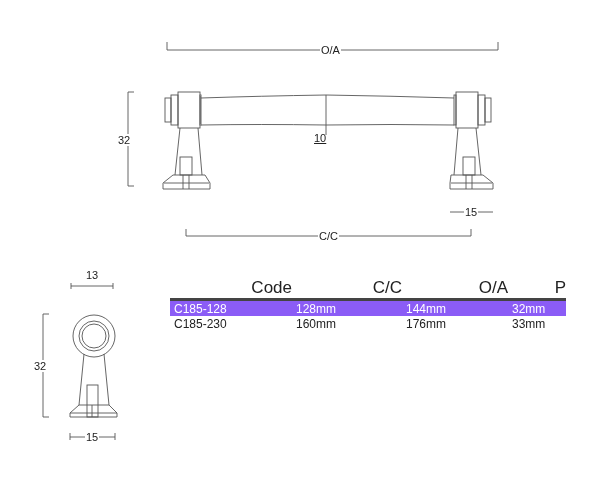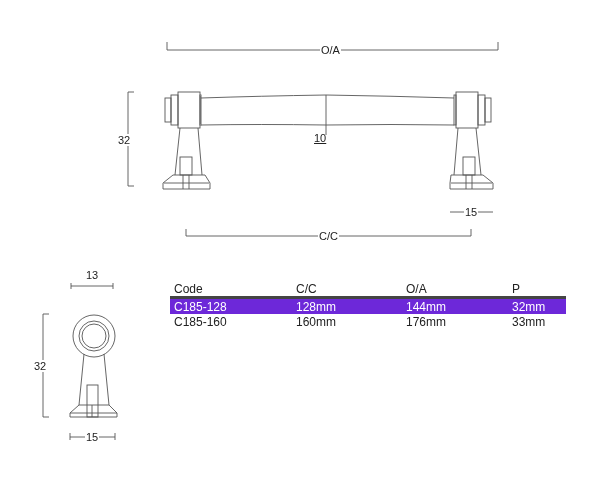--- a/index.html
+++ b/index.html
@@ -1,25 +1,25 @@
 <!DOCTYPE html>
 <html><head>
 <meta charset="utf-8">
 <style>
   html, body { margin: 0; padding: 0; background: #ffffff; }
   body { width: 600px; height: 483px; position: relative; overflow: hidden;
          font-family: "Liberation Sans", sans-serif; color: #222; }
   svg.drawing { position: absolute; left: 0; top: 0; }
   .lbl { position: absolute; font-size: 11px; color: #222; background: #fff; line-height: 12px; padding: 0 1px; }
   .spec-table { position: absolute; left: 170px; top: 278px; width: 396px; border-collapse: collapse; font-size: 12px; }
-  .spec-table th { text-align: left; font-weight: normal; font-size: 12px; padding: 0 0 0 4px; height: 18px;
+  .spec-table th { text-align: right; font-weight: normal; font-size: 17px; padding: 0 0 0 4px; height: 18px;
                    border-bottom: 3px solid #444; vertical-align: bottom; }
   .spec-table td { padding: 0 0 0 4px; height: 15px; line-height: 14px; }
   .spec-table tr.first td { padding-top: 4px; }
-  .spec-table tr.dark td { background: #6d28d9; color: #ffffff; }
+  .spec-table tr.dark td { background: #8b5cf6; color: #ffffff; }
   .c1 { width: 118px; } .c2 { width: 106px; } .c3 { width: 102px; }
 </style>
 </head>
 <body>
 
 <svg class="drawing" width="600" height="483" viewBox="0 0 600 483" fill="none" stroke="#555" stroke-width="0.9">
 
   <g>
     <line x1="167" y1="50" x2="498" y2="50"></line>
     <line x1="167" y1="42" x2="167" y2="50"></line>
@@ -114,19 +114,19 @@
     </tr>
   </thead>
   <tbody>
     <tr class="dark">
       <td>C185-128</td>
       <td>128mm</td>
       <td>144mm</td>
       <td>32mm</td>
     </tr>
     <tr>
-      <td>C185-160</td>
+      <td>C185-230</td>
       <td>160mm</td>
       <td>176mm</td>
       <td>33mm</td>
     </tr>
   </tbody>
 </table>
 
 </body></html>

